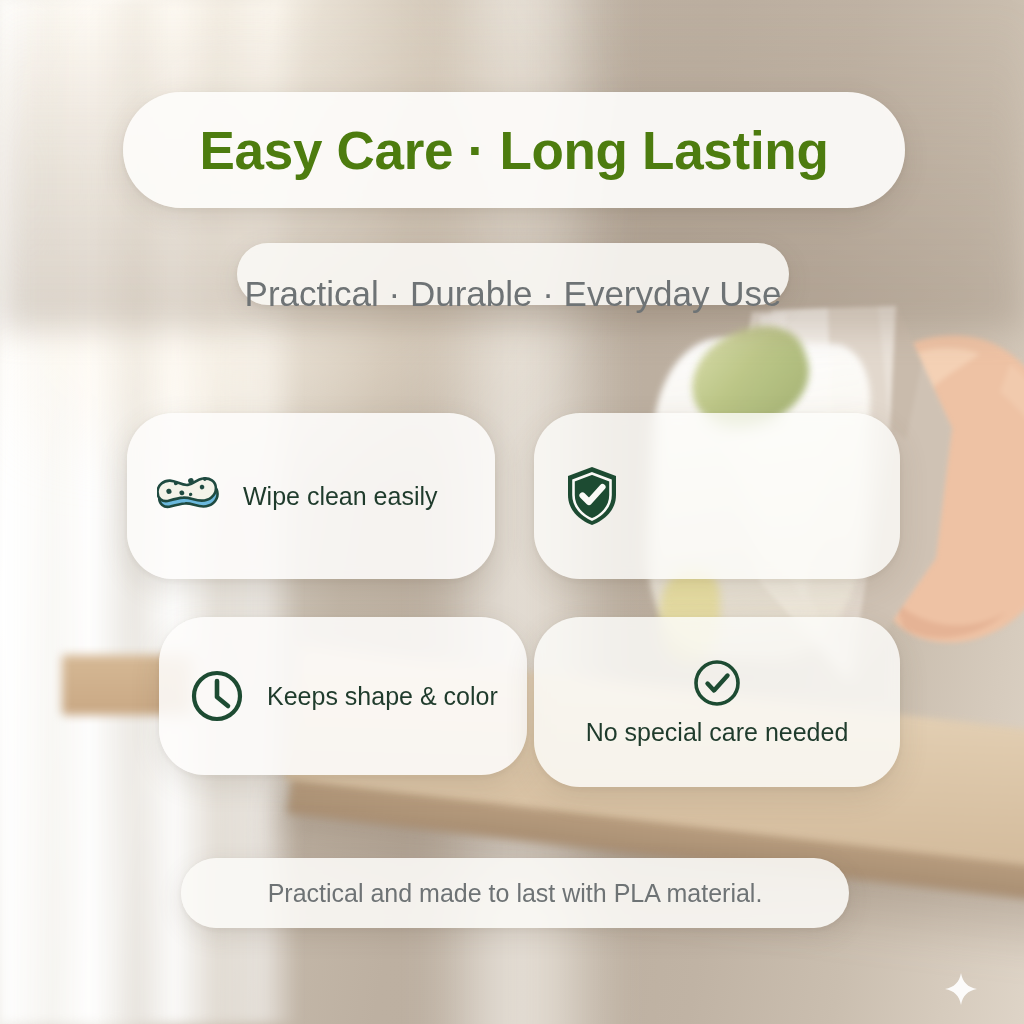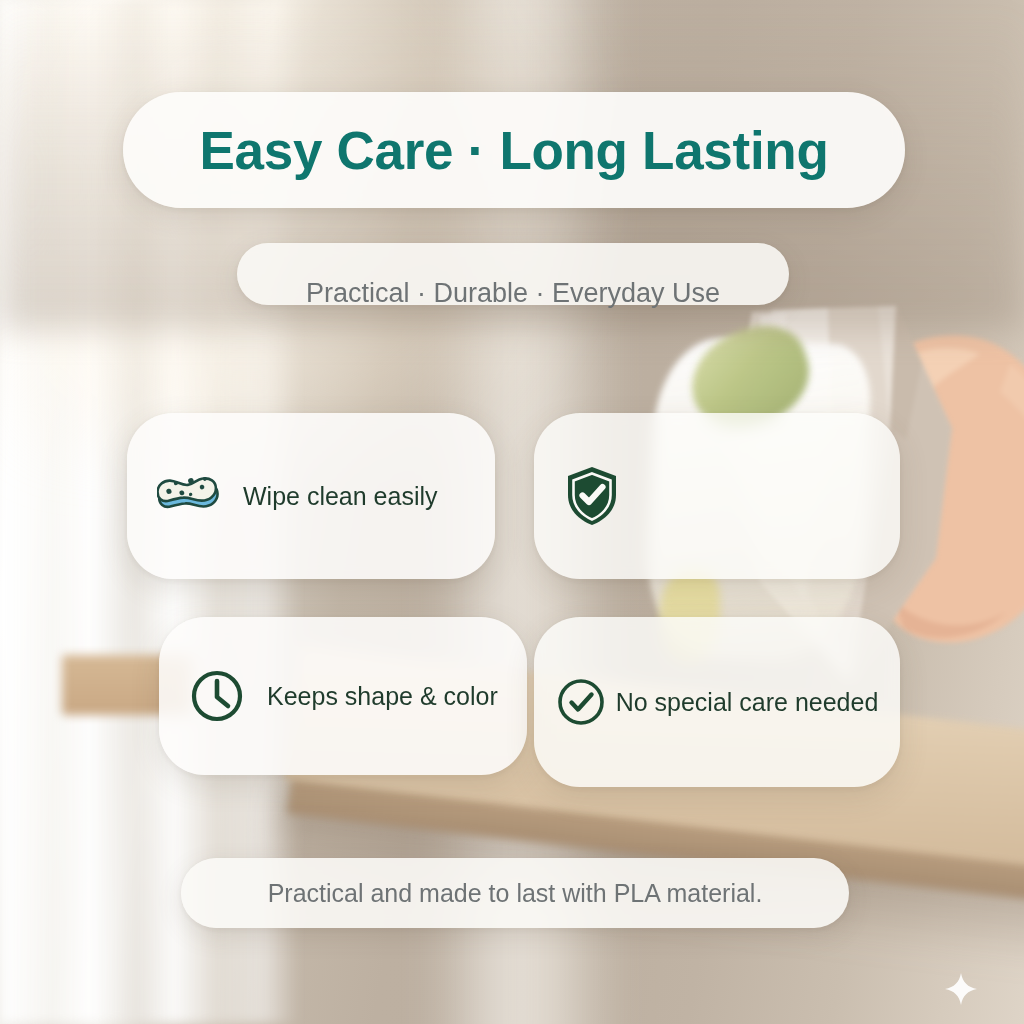--- a/index.html
+++ b/index.html
@@ -171,51 +171,51 @@
 
   
   #title-pill {
     left: 123px; top: 92px; width: 782px; height: 116px;
     background: rgba(253,252,250,0.93);
   }
   #title-text {
     font-size: 53px;
     font-weight: 700;
     letter-spacing: -0.3px;
-    color: #0f766e;
+    color: #4d7c0f;
     white-space: nowrap;
   }
 
   
   #subtitle-pill {
     left: 237px; top: 243px; width: 552px; height: 62px;
     background: rgba(250,249,246,0.88);
   }
   #subtitle-text {
-    font-size: 27px;
+    font-size: 35px;
     font-weight: 400;
     color: #6e7375;
     white-space: nowrap;
     margin-top: 39px;
   }
 
   
   .card {
     position: absolute;
     border-radius: 46px;
     background: rgba(253,252,250,0.88);
     box-shadow: 0 10px 30px rgba(90,75,60,0.14), 0 2px 7px rgba(90,75,60,0.07);
     backdrop-filter: blur(7px);
     display: flex;
     align-items: center;
     gap: 22px;
     padding: 10px 30px;
   }
   .card.vstack {
-    flex-direction: row;
+    flex-direction: column;
     justify-content: center;
     gap: 10px;
     padding: 0 8px;
   }
 
   #card-wipe     { left: 127px; top: 413px; width: 368px; height: 166px; }
   #card-durable  { left: 534px; top: 413px; width: 366px; height: 166px;
                    background: rgba(253,252,250,0.80); }
   #card-keeps    { left: 127px; top: 617px; width: 368px; height: 158px; margin-left: 32px; }
   #card-nocare   { left: 534px; top: 617px; width: 366px; height: 170px;

